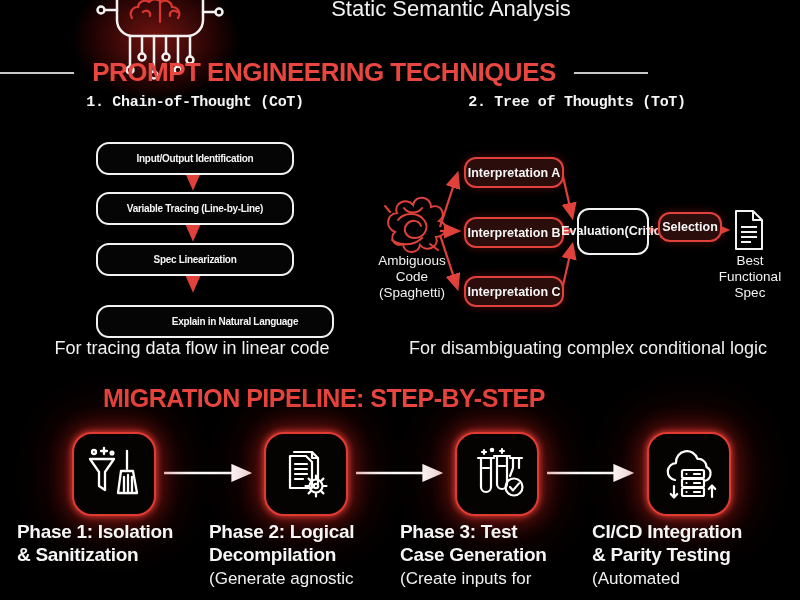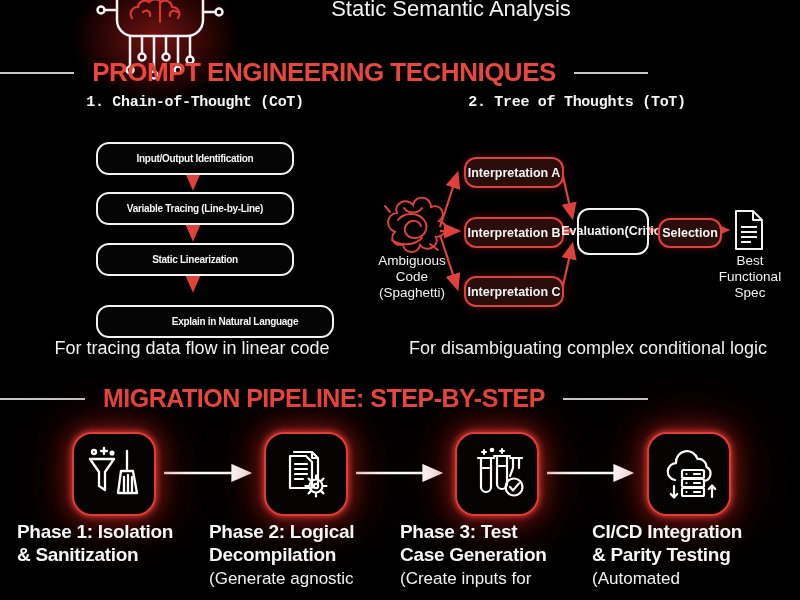--- a/index.html
+++ b/index.html
@@ -3,21 +3,21 @@
 <meta charset="utf-8">
 <style>
   html,body{margin:0;padding:0;background:#000;}
   .page{position:relative;width:800px;height:600px;background:#000;overflow:hidden;
         font-family:"Liberation Sans", sans-serif;color:#f5f5f5;}
   .abs{position:absolute;}
   .glow-top{left:48px;top:-45px;width:215px;height:165px;
     background:radial-gradient(closest-side, rgba(205,35,30,.55), rgba(130,15,12,.28) 55%, rgba(0,0,0,0) 78%);}
   .main-title{left:300px;top:-4px;width:302px;text-align:center;font-size:22px;color:#f2f2f2;}
   .sec-heading{left:0;top:57px;width:648px;display:flex;align-items:center;}
-  .sec-heading.second{top:384px;}
+  .sec-heading.second{top:384px;flex-direction:column;}
   .sec-heading .hline{flex:1;height:2px;background:#c7c7c7;}
   .sec-heading .htext{margin:0 18px;font-weight:700;color:#e8463f;font-size:26px;letter-spacing:-.5px;white-space:nowrap;}
   .sec-heading.second .htext{font-size:25px;}
   .col-title{top:94px;width:330px;text-align:center;font-weight:700;font-size:15px;letter-spacing:-.3px;font-family:Liberation Mono, monospace;}
   .cot-box{left:96px;width:194px;height:29px;border:2px solid #f2f2f2;border-radius:13px;background:#050505;
     display:flex;align-items:center;justify-content:center;font-size:10px;font-weight:600;letter-spacing:-.3px;white-space:nowrap;}
   .caption{top:338px;text-align:center;font-size:18px;color:#f0f0f0;}
   .tot-box{border-radius:12px;display:flex;align-items:center;justify-content:center;text-align:center;
     font-size:12.5px;font-weight:600;white-space:nowrap;}
   .tot-red{border:2px solid #e0413b;background:#2b0d0c;box-shadow:0 0 10px rgba(205,40,35,.35);}
@@ -115,33 +115,33 @@
 
     <g stroke="#ffffff" stroke-width="2.6">
       <line x1="164" y1="473" x2="247" y2="473" marker-end="url(#mw)"></line>
       <line x1="356" y1="473" x2="438" y2="473" marker-end="url(#mw)"></line>
       <line x1="547" y1="473" x2="629" y2="473" marker-end="url(#mw)"></line>
     </g>
   </svg>
 
   <div class="abs cot-box" style="top:142px;">Input/Output Identification</div>
   <div class="abs cot-box" style="top:192px;">Variable Tracing (Line-by-Line)</div>
-  <div class="abs cot-box" style="top:243px;">Static Linearization</div>
+  <div class="abs cot-box" style="top:243px;">Spec Linearization</div>
   <div class="abs cot-box" style="top:305px;padding-left:40px;">Explain in Natural Language</div>
 
   <div class="abs tot-box tot-red" style="left:464px;top:157px;width:96px;height:27px;">Interpretation A</div>
   <div class="abs tot-box tot-red" style="left:464px;top:217px;width:96px;height:27px;">Interpretation B</div>
   <div class="abs tot-box tot-red" style="left:464px;top:276px;width:96px;height:27px;">Interpretation C</div>
 
   <div class="abs tot-box tot-white" style="left:577px;top:208px;width:68px;height:43px;flex-direction:row;">
     <span>Evaluation</span>
     <span>(Critic)</span>
   </div>
 
-  <div class="abs tot-box tot-red" style="left:658px;top:218px;width:60px;height:26px;">Selection</div>
+  <div class="abs tot-box tot-red" style="left:658px;top:212px;width:60px;height:26px;">Selection</div>
 
   <svg class="abs" style="left:733px;top:209px;" width="32" height="42" viewBox="0 0 32 42">
     <g fill="none" stroke="#f2f2f2" stroke-width="2" stroke-linejoin="round">
       <path d="M3,2 H20 L29,11 V40 H3 Z"></path>
       <path d="M20,2 V11 H29"></path>
       <path d="M8,18 H24 M8,23 H24 M8,28 H24 M8,33 H18"></path>
     </g>
   </svg>
 
   <div class="abs small-label" style="left:362px;top:253px;width:100px;">

